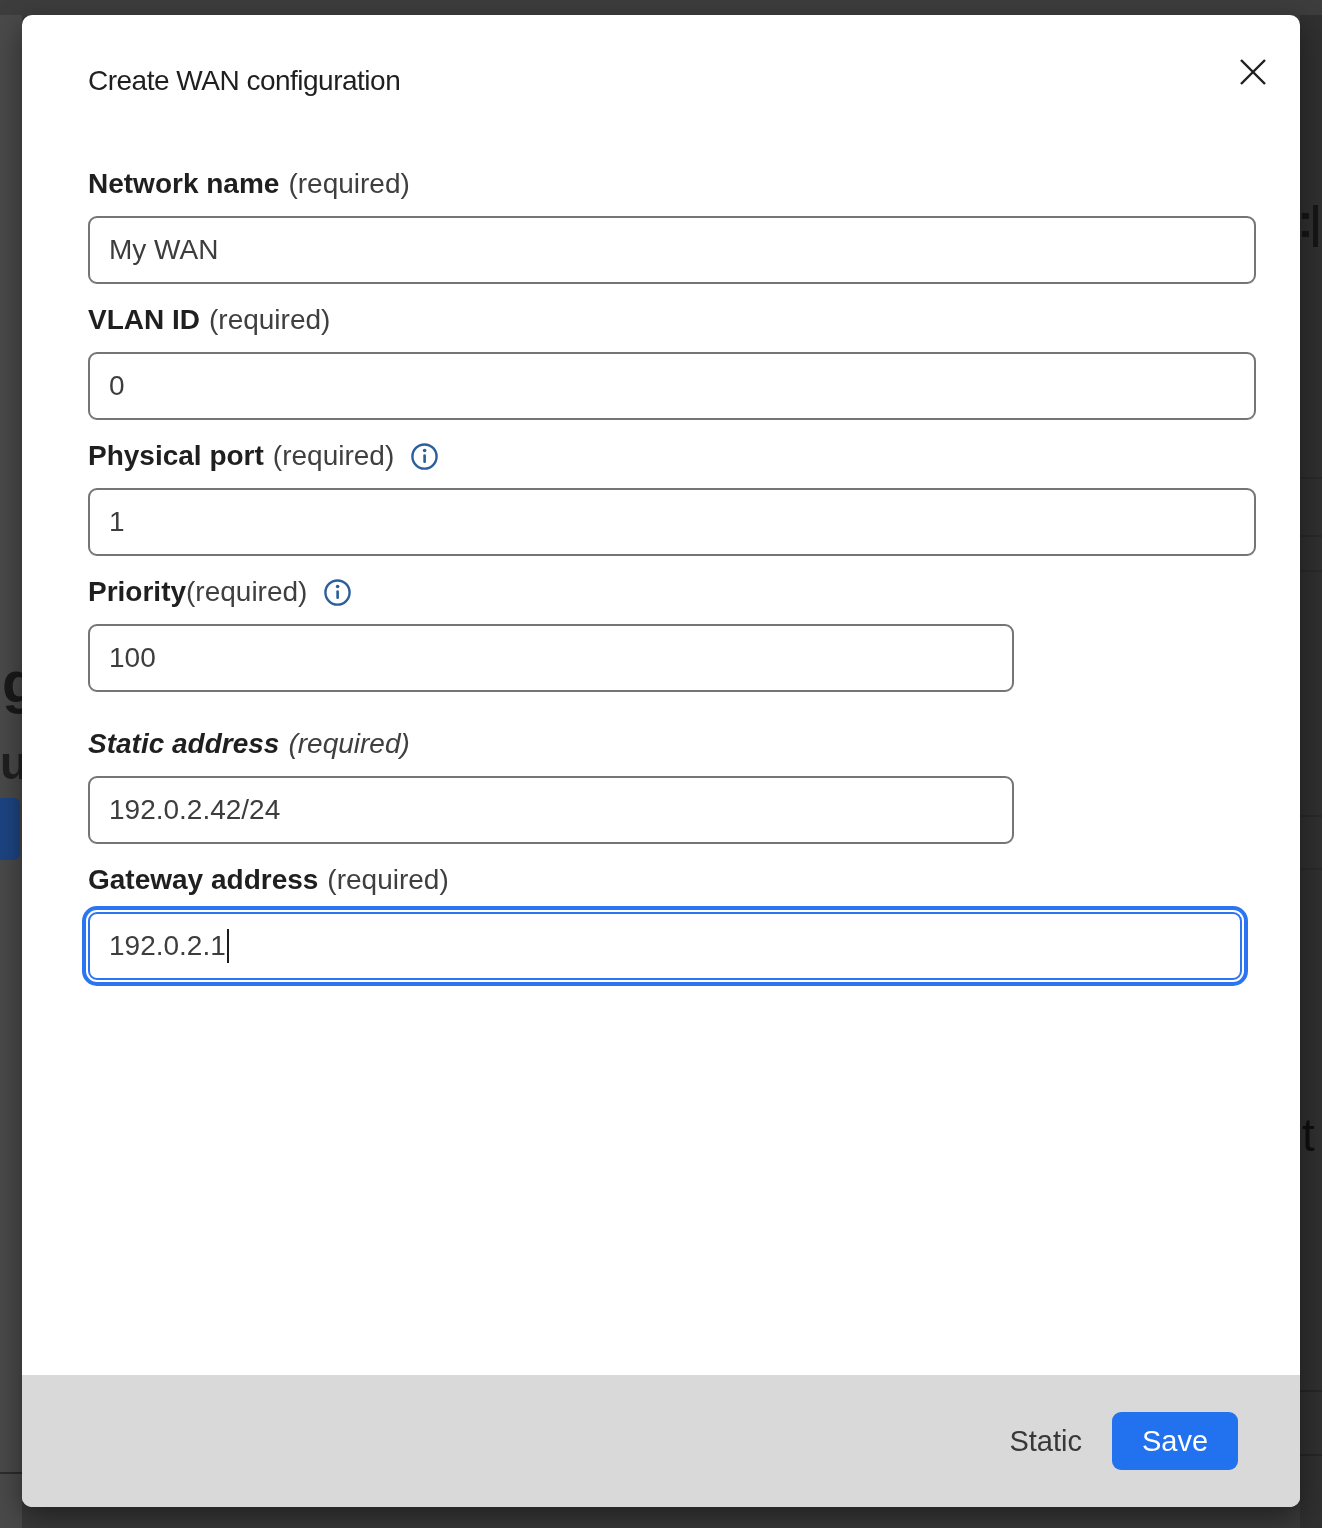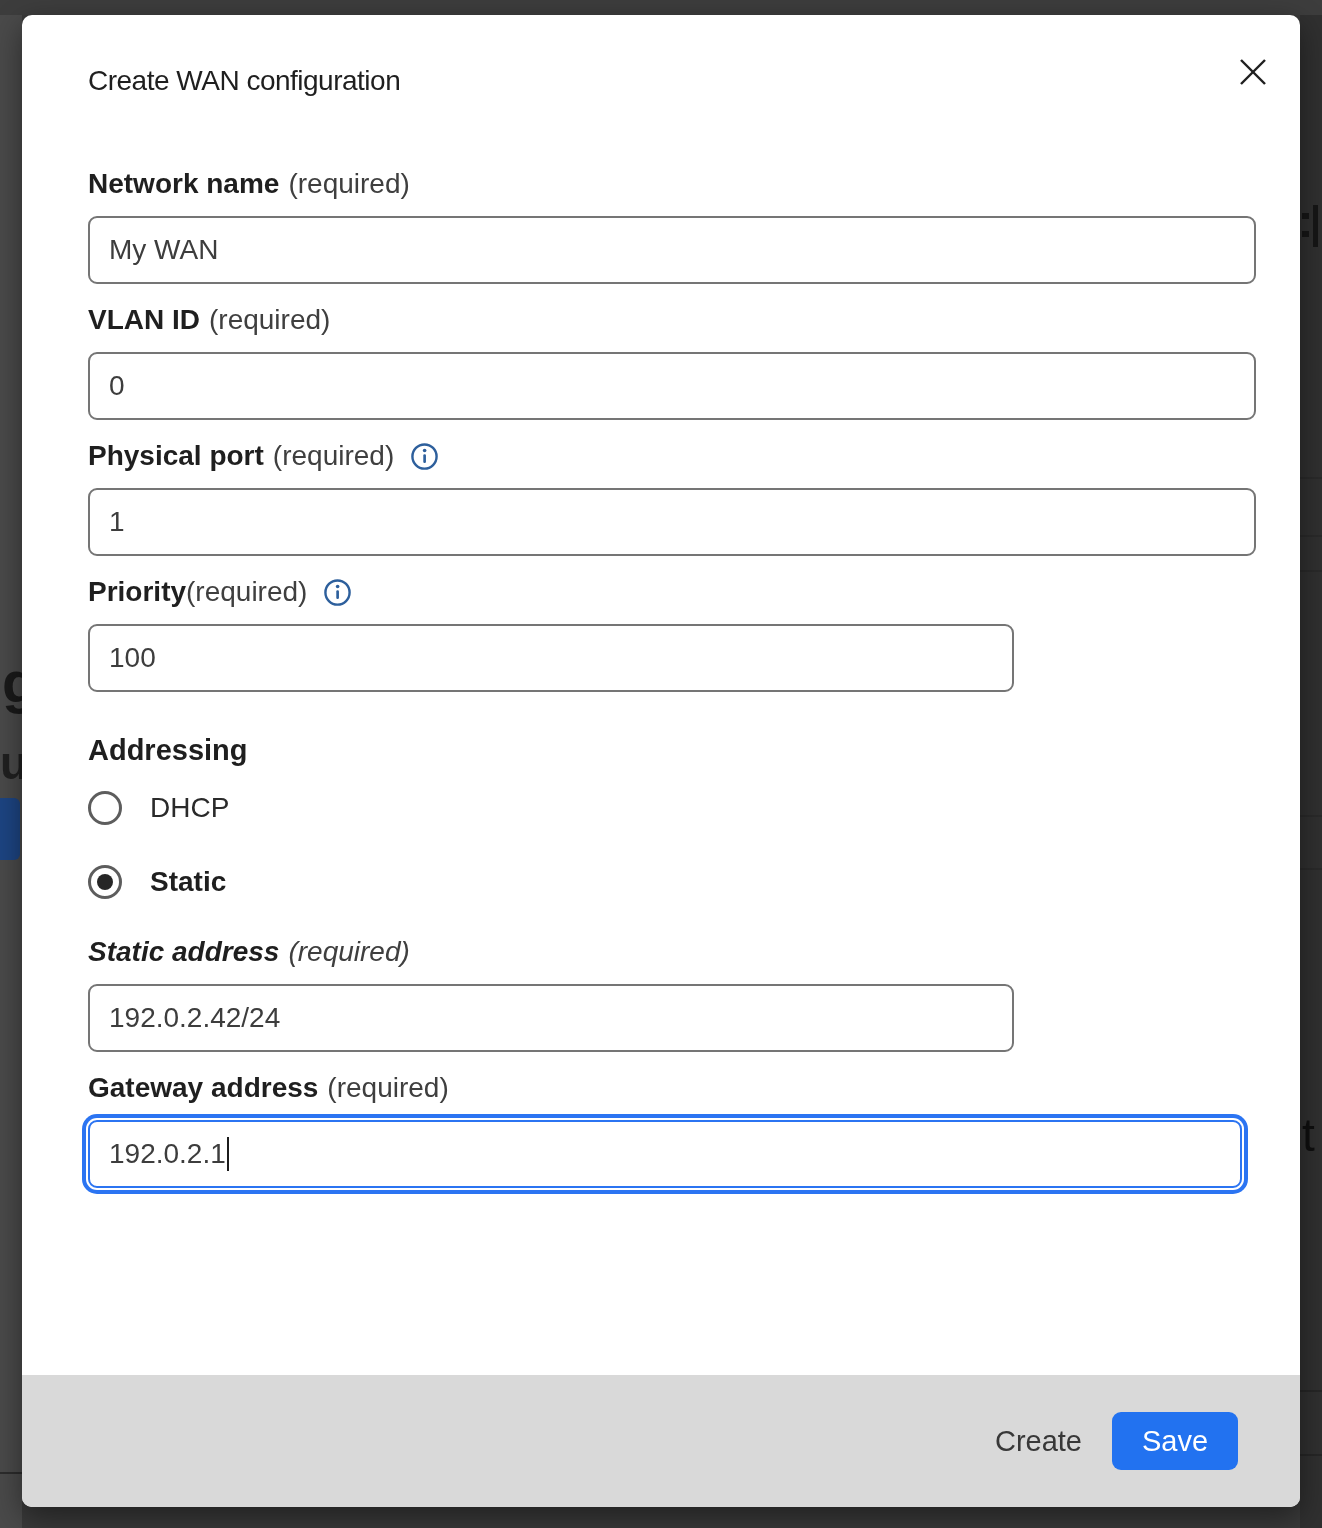--- a/index.html
+++ b/index.html
@@ -175,31 +175,20 @@
         <svg width="29" height="29" viewBox="0 0 24 24">
           <circle cx="12" cy="12" r="10" fill="none" stroke="#2d5f9c" stroke-width="2"></circle>
           <rect x="11" y="10.2" width="2.2" height="7.2" rx="1" fill="#2d5f9c"></rect>
           <circle cx="12.1" cy="7" r="1.5" fill="#2d5f9c"></circle>
         </svg>
       </span>
     </div>
     <input class="ctl w-wide mt-input" value="100" style="">
   </div>
 
-  <div>
-    <div class="addr-heading">Addressing</div>
-    <div class="radio-row first">
-      <span class="radio"></span>
-      <span class="radio-label">DHCP</span>
-    </div>
-    <div class="radio-row second">
-      <span class="radio checked"></span>
-      <span class="radio-label bold">Static</span>
-    </div>
-  </div>
 
   <div>
     <div class="label-row" style="margin-top:36px;font-style:italic;">
       <span class="lbl">Static address</span>
       <span class="req">(required)</span>
     </div>
     <input class="ctl w-wide mt-input" value="192.0.2.42/24" style="">
   </div>
 
   <div>
@@ -207,17 +196,17 @@
       <span class="lbl">Gateway address</span>
       <span class="req">(required)</span>
     </div>
     <div class="focus-wrap">
       <input class="ctl focused" value="192.0.2.1" style="">
       <span class="caret"></span>
     </div>
   </div>
 
   <div class="footer">
-    <button class="cancel-btn">Create</button>
+    <button class="cancel-btn">Static</button>
     <button class="save-btn">Save</button>
   </div>
 
 </div>
 
 </body></html>

